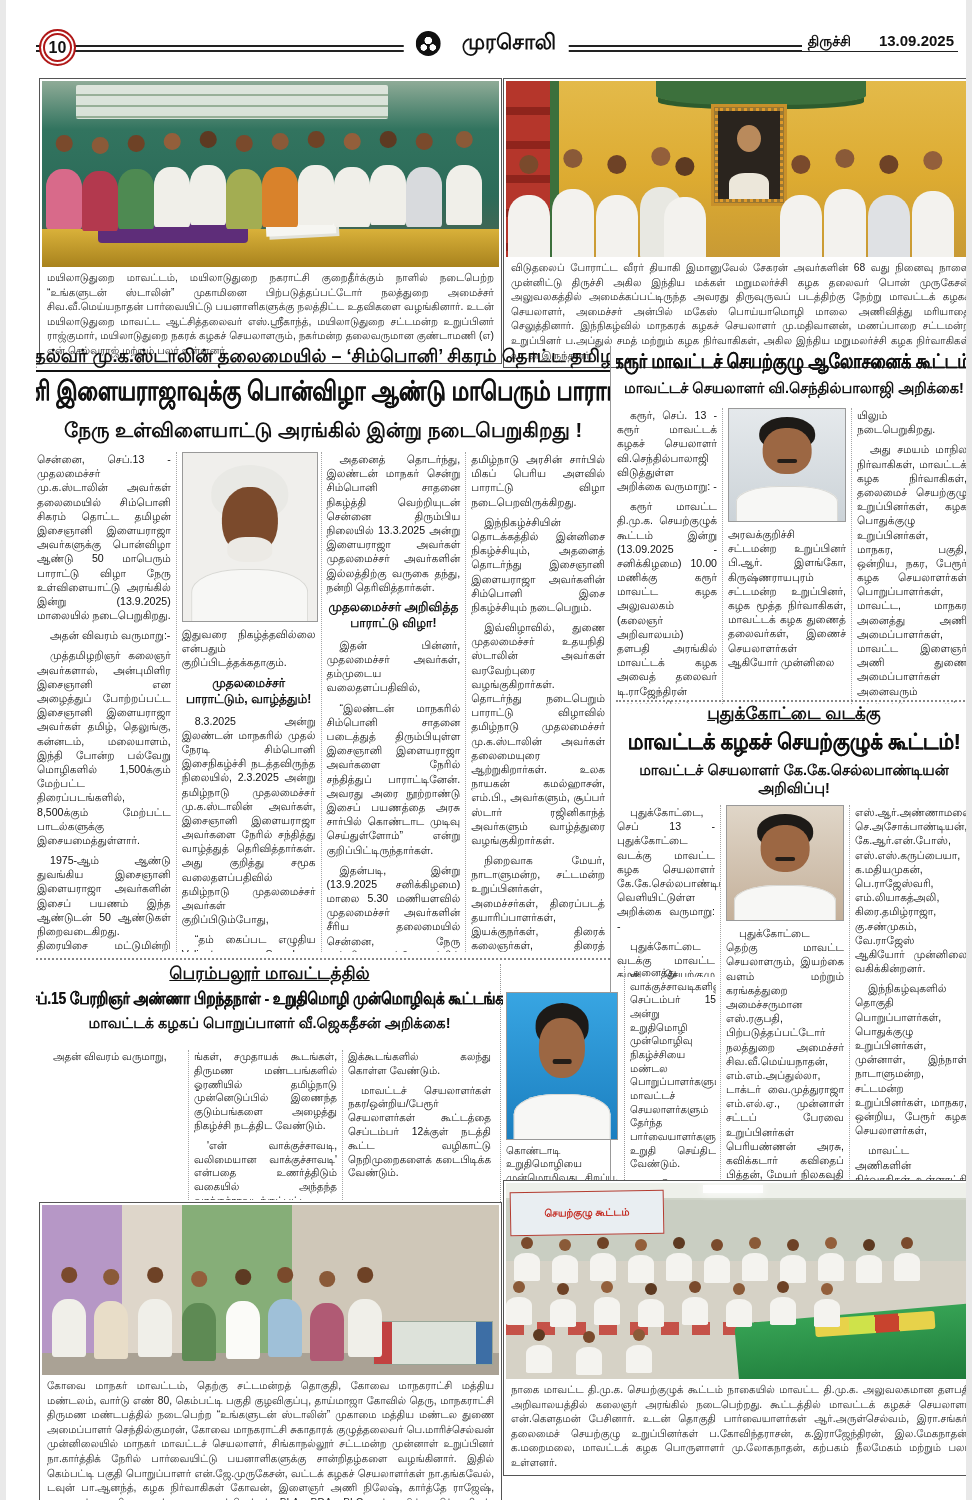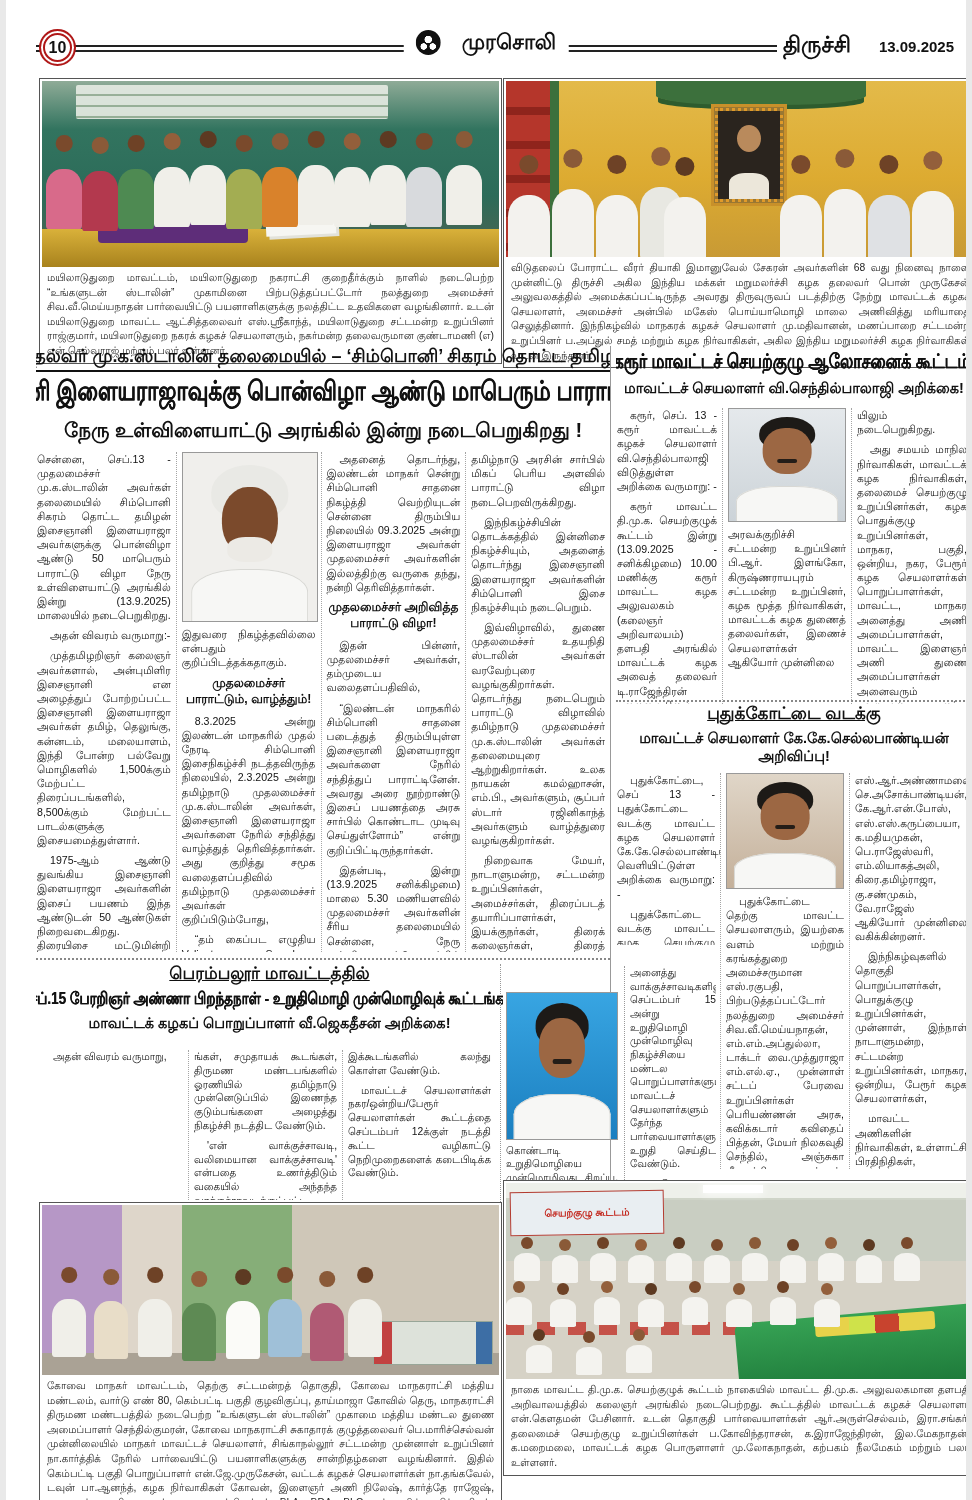--- a/index.html
+++ b/index.html
@@ -4,28 +4,28 @@
 <style>
   html,body{margin:0;padding:0;background:#e9e9e9}
   .page{position:relative;width:960px;height:1500px;background:#fff;margin:0 auto;
         font-family:"Liberation Sans","DejaVu Sans",sans-serif;color:#111;overflow:hidden}
   
   .hdr-rule{position:absolute;left:30px;right:8px;top:45px;height:3px;border-top:2px solid #222;border-bottom:2px solid #222}
   .page-badge{position:absolute;left:33px;top:29px;width:33px;height:33px;border-radius:50%;
       border:2.5px solid #b01818;background:#fff;box-shadow:inset 0 0 0 2px #fff,inset 0 0 0 4px #b01818;
       display:flex;align-items:center;justify-content:center;font-weight:800;font-size:16px;z-index:3}
   .masthead{position:absolute;left:50%;transform:translateX(-50%);top:30px;background:#fff;padding:0 12px;
-      display:flex;gap:21px;z-index:2}
+      display:flex;align-items:center;gap:21px;z-index:2}
   .masthead-logo{width:25px;height:25px;border-radius:50%;background:#111;
       background-image:radial-gradient(circle at 50% 38%,#fff 0 3.5px,transparent 4px),
                        radial-gradient(circle at 32% 66%,#fff 0 3px,transparent 3.5px),
                        radial-gradient(circle at 68% 66%,#fff 0 3px,transparent 3.5px)}
   .masthead-title{font-size:21px;font-weight:800}
   .hdr-right{position:absolute;right:6px;top:32px;background:#fff;padding:0 6px;display:flex;gap:28px;align-items:baseline;z-index:2}
-  .edition{font-size:22px;font-weight:700}
+  .edition{font-size:14px;font-weight:700}
   .issue-date{font-size:15px;font-weight:800}
   
   .figure{position:absolute;border:1.5px solid #555;background:#fff;padding:2px}
   .fig-photo{position:relative;overflow:hidden;background:#cfcfc6}
   .fig-caption{font-size:10.3px;line-height:1.42;text-align:justify;color:#222;padding:4px 5px 2px}
   .fig-tl{left:33px;top:78px;width:457px}  .fig-tl .fig-photo{height:186px}
   .fig-tr{left:497px;top:78px;width:469px} .fig-tr .fig-photo{height:176px}
   .fig-bl{left:33px;top:1202px;width:457px} .fig-bl .fig-photo{height:170px}
   .fig-br{left:497px;top:1180px;width:469px} .fig-br .fig-photo{height:196px}
   
@@ -253,21 +253,21 @@
           <i class="face"></i>
           <i class="beard"></i>
           <i class="shirt"></i>
         </div>
         <p class="bp ni">இதுவரை நிகழ்த்தவில்லை என்பதும் குறிப்பிடத்தக்கதாகும்.</p>
         <div class="sh">முதலமைச்சர் பாராட்டும், வாழ்த்தும்!</div>
         <p class="bp">8.3.2025 அன்று இலண்டன் மாநகரில் முதல் நேரடி சிம்பொனி இசைநிகழ்ச்சி நடத்தவிருந்த நிலையில், 2.3.2025 அன்று தமிழ்நாடு முதலமைச்சர் மு.க.ஸ்டாலின் அவர்கள், இசைஞானி இளையராஜா அவர்களை நேரில் சந்தித்து வாழ்த்துத் தெரிவித்தார்கள். அது குறித்து சமூக வலைதளப்பதிவில் தமிழ்நாடு முதலமைச்சர் அவர்கள் குறிப்பிடும்போது,</p>
         <p class="bp">“தம் கைப்பட எழுதிய Valiant Symphony இசைக்குறிப்புகளை உற்சாகத்துடன் காட்டி மகிழ்ந்தார். உலகத் தமிழர்களின் வாழ்வியலோடு இரண்டறக் கலந்த இசை மூச்சான இளையராஜா அவர்களின் கணக்கற்ற சாதனை</p>
       </div>
       <div class="ncol">
-        <p class="bp">அதனைத் தொடர்ந்து, இலண்டன் மாநகர் சென்று சிம்பொனி சாதனை நிகழ்த்தி வெற்றியுடன் சென்னை திரும்பிய நிலையில் 09.3.2025 அன்று இளையராஜா அவர்கள் முதலமைச்சர் அவர்களின் இல்லத்திற்கு வருகை தந்து, நன்றி தெரிவித்தார்கள்.</p>
+        <p class="bp">அதனைத் தொடர்ந்து, இலண்டன் மாநகர் சென்று சிம்பொனி சாதனை நிகழ்த்தி வெற்றியுடன் சென்னை திரும்பிய நிலையில் 13.3.2025 அன்று இளையராஜா அவர்கள் முதலமைச்சர் அவர்களின் இல்லத்திற்கு வருகை தந்து, நன்றி தெரிவித்தார்கள்.</p>
         <div class="sh">முதலமைச்சர் அறிவித்த பாராட்டு விழா!</div>
         <p class="bp">இதன் பின்னர், முதலமைச்சர் அவர்கள், தம்முடைய வலைதளப்பதிவில்,</p>
         <p class="bp">“இலண்டன் மாநகரில் சிம்பொனி சாதனை படைத்துத் திரும்பியுள்ள இசைஞானி இளையராஜா அவர்களை நேரில் சந்தித்துப் பாராட்டினேன். அவரது அரை நூற்றாண்டு இசைப் பயணத்தை அரசு சார்பில் கொண்டாட முடிவு செய்துள்ளோம்” என்று குறிப்பிட்டிருந்தார்கள்.</p>
         <p class="bp">இதன்படி, இன்று (13.9.2025 சனிக்கிழமை) மாலை 5.30 மணியளவில் முதலமைச்சர் அவர்களின் சீரிய தலைமையில் சென்னை, நேரு உள்விளையாட்டு அரங்கில் திரையுலகில் பொன் விழா காணும் சிகரம் தொட்ட தமிழன் இசைஞானி இளையராஜா அவர்களுக்கு</p>
       </div>
       <div class="ncol">
         <p class="bp ni">தமிழ்நாடு அரசின் சார்பில் மிகப் பெரிய அளவில் பாராட்டு விழா நடைபெறவிருக்கிறது.</p>
         <p class="bp">இந்நிகழ்ச்சியின் தொடக்கத்தில் இன்னிசை நிகழ்ச்சியும், அதனைத் தொடர்ந்து இசைஞானி இளையராஜா அவர்களின் சிம்பொனி இசை நிகழ்ச்சியும் நடைபெறும்.</p>
         <p class="bp">இவ்விழாவில், துணை முதலமைச்சர் உதயநிதி ஸ்டாலின் அவர்கள் வரவேற்புரை வழங்குகிறார்கள். தொடர்ந்து நடைபெறும் பாராட்டு விழாவில் தமிழ்நாடு முதலமைச்சர் மு.க.ஸ்டாலின் அவர்கள் தலைமையுரை ஆற்றுகிறார்கள். உலக நாயகன் கமல்ஹாசன், எம்.பி., அவர்களும், சூப்பர் ஸ்டார் ரஜினிகாந்த் அவர்களும் வாழ்த்துரை வழங்குகிறார்கள்.</p>
         <p class="bp">நிறைவாக மேயர், நாடாளுமன்ற, சட்டமன்ற உறுப்பினர்கள், அமைச்சர்கள், திரைப்படத் தயாரிப்பாளர்கள், இயக்குநர்கள், திரைக் கலைஞர்கள், திரைத் தொழில்நுட்ப வல்லுநர்கள் மற்றும் தமிழ்த் திரையுலக முக்கிய பிரமுகர்கள் முதலானோரும் பங்கேற்கிறார்கள்.</p>
@@ -302,20 +302,23 @@
         <p class="bp ni">யிலும் நடைபெறுகிறது.</p>
         <p class="bp">அது சமயம் மாநில நிர்வாகிகள், மாவட்டக் கழக நிர்வாகிகள், தலைமைச் செயற்குழு உறுப்பினர்கள், கழக பொதுக்குழு உறுப்பினர்கள், மாநகர, பகுதி, ஒன்றிய, நகர, பேரூர் கழக செயலாளர்கள் பொறுப்பாளர்கள், மாவட்ட, மாநகர அனைத்து அணி அமைப்பாளர்கள், மாவட்ட இளைஞர் அணி துணை அமைப்பாளர்கள் அனைவரும் தவறாமல் கலந்து கொள்ள வேண்டும்.</p>
 
       </div>
     </div>
   </div>
   <div class="hr-dot" style="left:610px;top:700px;width:356px"></div>
 
   <div class="pudu">
     <div class="p-kick">புதுக்கோட்டை வடக்கு</div>
+    <div class="bighead">
+        <span style="font-size:22px;transform:scaleX(.88)">மாவட்டக் கழகச் செயற்குழுக் கூட்டம்!</span>
+      </div>
     <div class="p-by">மாவட்டச் செயலாளர் கே.கே.செல்லபாண்டியன் அறிவிப்பு!</div>
     <div class="cols">
       <div class="ncol first" style="flex:0 0 98px;height:172px">
         <p class="bp">புதுக்கோட்டை, செப் 13 - புதுக்கோட்டை வடக்கு மாவட்ட கழக செயலாளர் கே.கே.செல்லபாண்டியன் வெளியிட்டுள்ள அறிக்கை வருமாறு: -</p>
         <p class="bp">புதுக்கோட்டை வடக்கு மாவட்ட கழக செயற்குழு கூட்டம் இன்று (13.09.2025 - சனிக்கிழமை) மாவட்ட அவைத்தலைவர் அரு.வீரமணி தலைமையில் புதுக்கோட்டை மாவட்ட தி.மு.க. அலுவலகம் பெரியண்ணன் மாளி</p>
       </div>
       <div class="ncol" style="flex:0 0 118px;height:396px">
         <div class="portrait chella" style="height:114px;margin-bottom:5px">
           <i class="hair"></i>
           <i class="face"></i>

